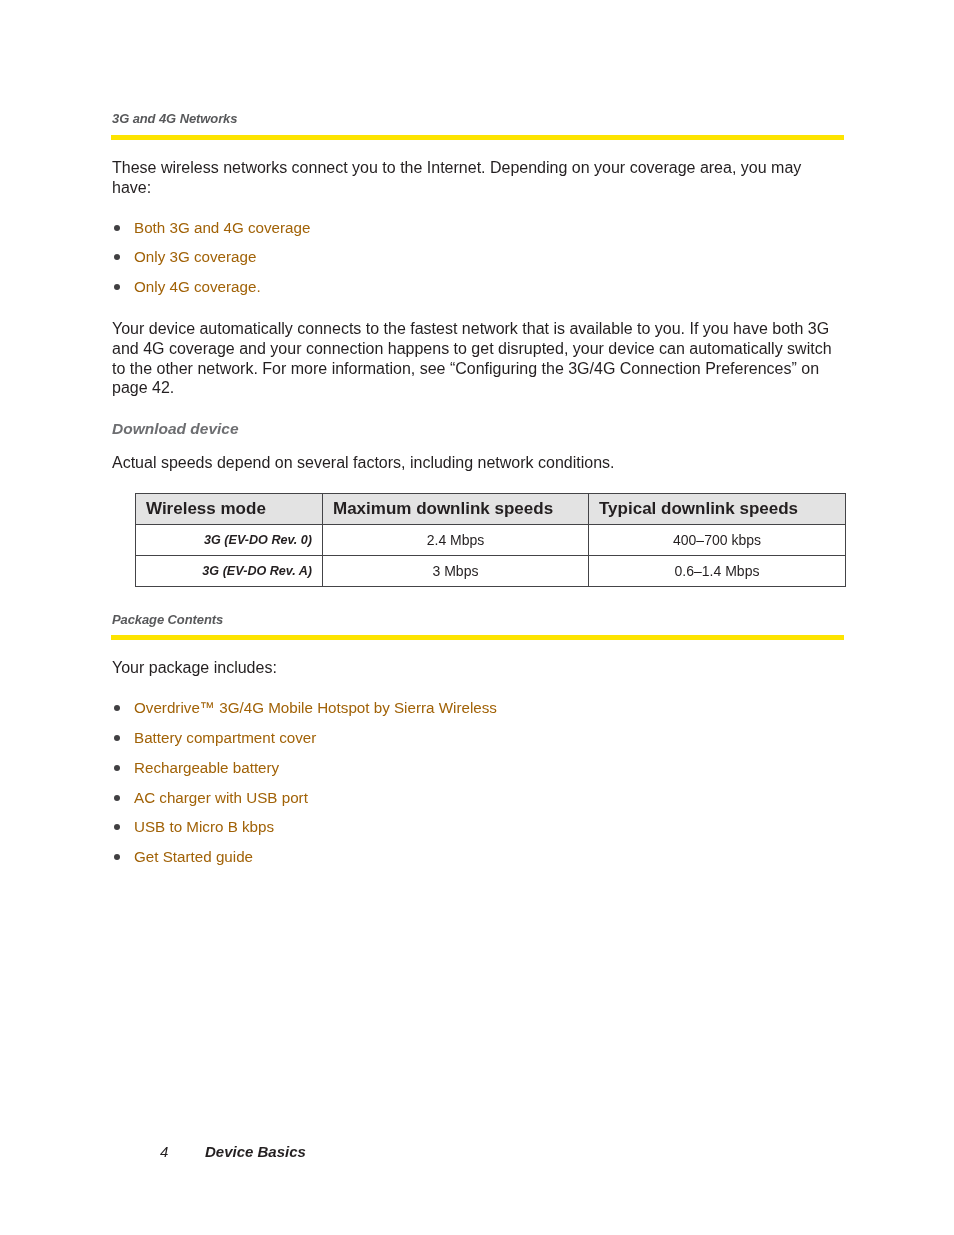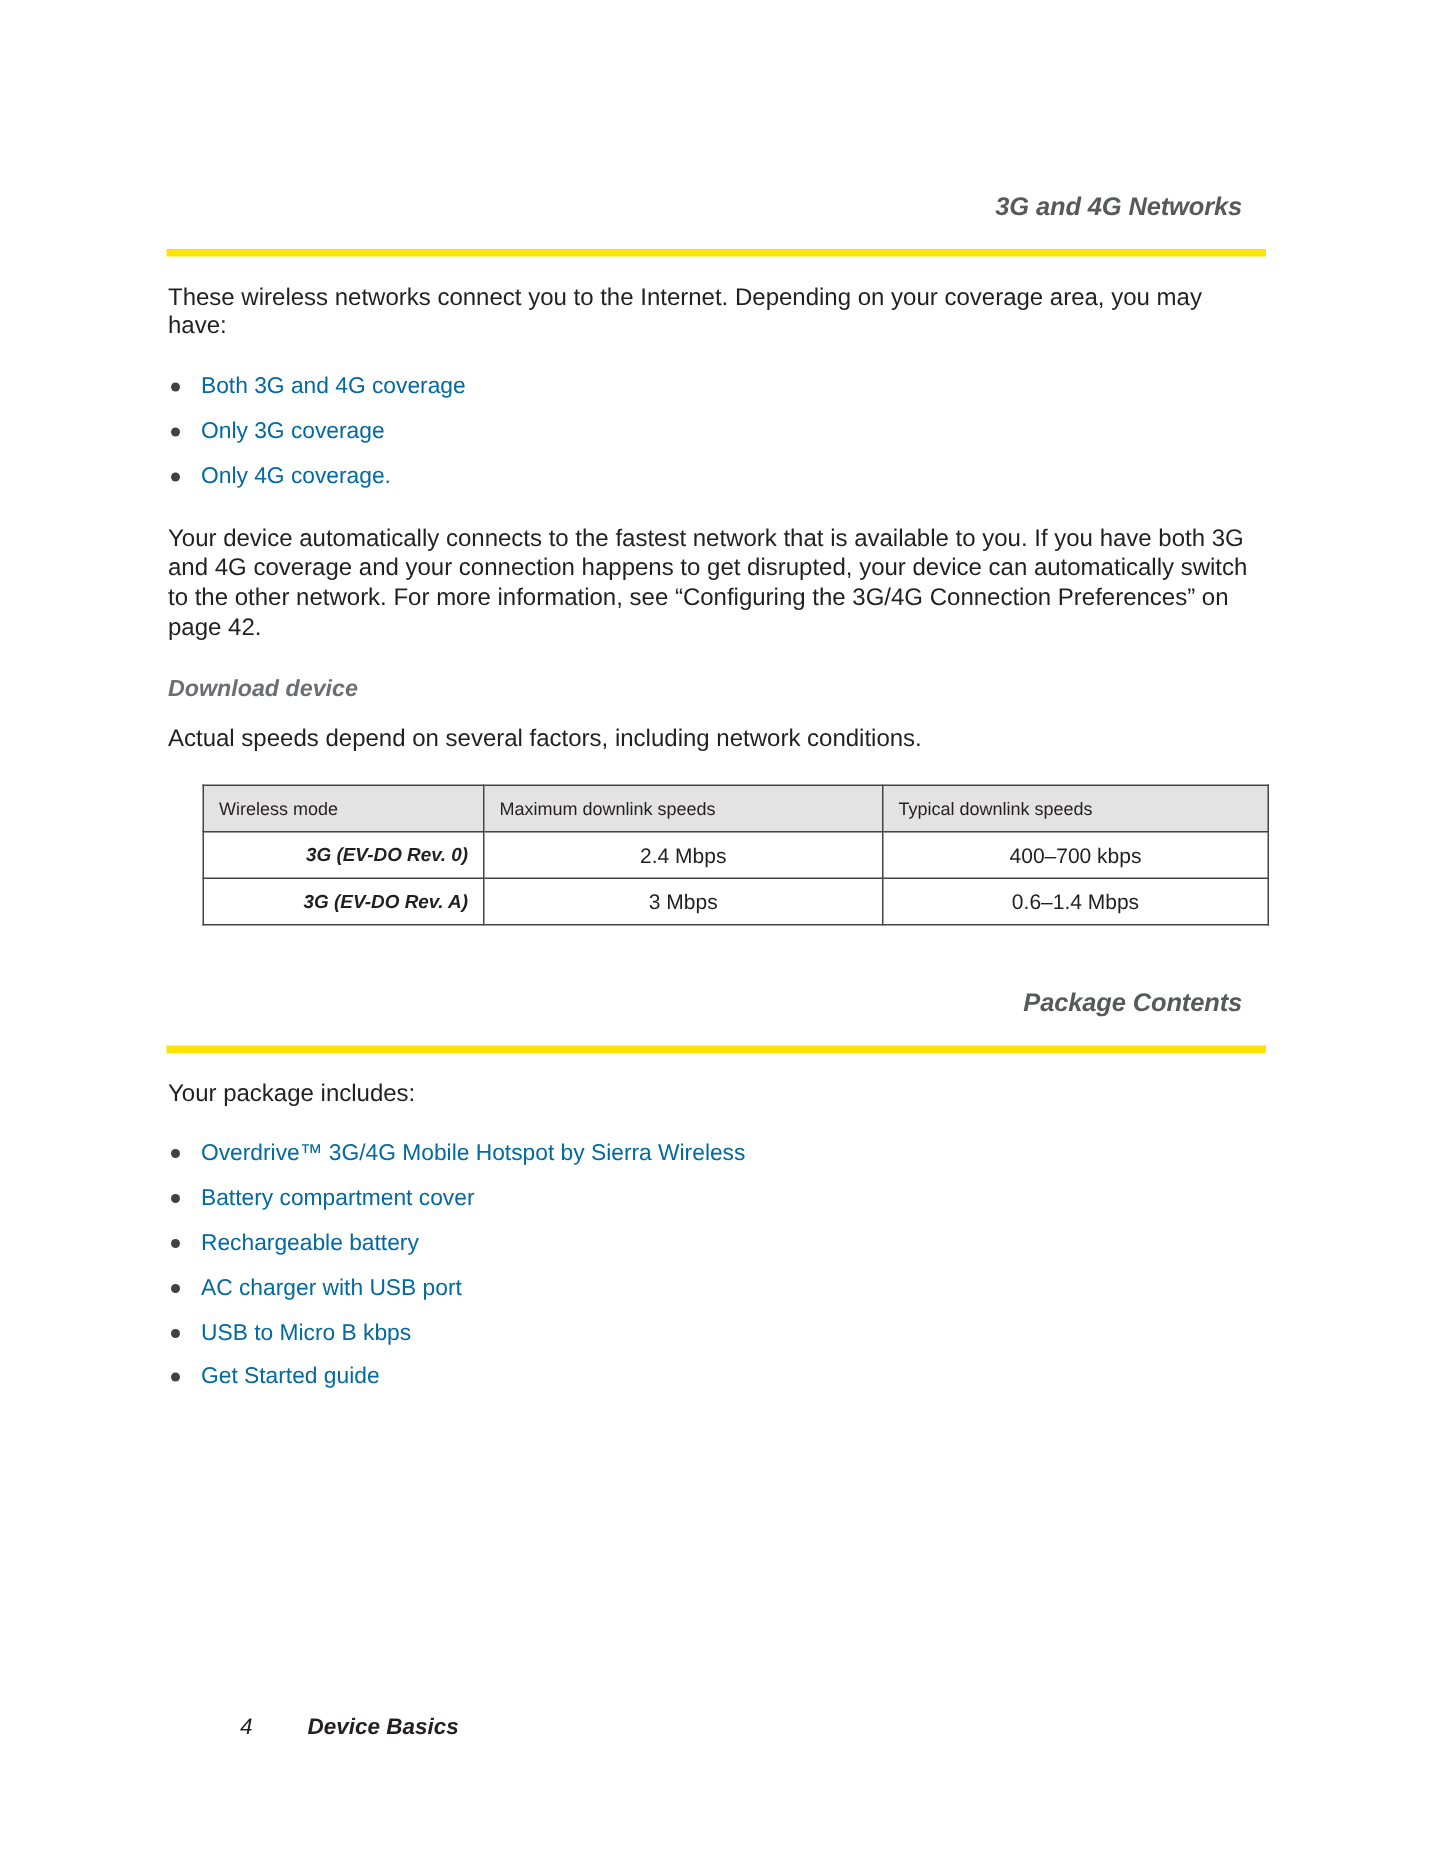--- a/index.html
+++ b/index.html
@@ -25,29 +25,28 @@
   }
   .content {
     position: absolute;
     left: 111px;
     top: 112px;
     width: 733px;
   }
 
   
   .section-head {
-    font-size: 17px;
+    font-size: 13px;
     font-style: italic;
     font-weight: bold;
     color: #58595b;
     letter-spacing: -0.1px;
     line-height: 1.15;
-    margin: 16px;
+    margin: 0;
     padding: 0 0 2px 1px;
-    text-align: right;
   }
   .section-rule {
     height: 5px;
     background: #fde400;
     width: 733px;
     margin: 6px 0 0 0;
   }
   .section-block { margin-bottom: 0; }
 
   
@@ -72,21 +71,21 @@
   
   ul.bullets {
     list-style: none;
     margin: 0;
     padding: 0;
   }
   ul.bullets li {
     position: relative;
     font-size: 15.2px;
     line-height: 19.8px;
-    color: #0369a1;
+    color: #a16207;
     padding-left: 20px;
     margin: 0 0 10px 3px;
   }
   ul.bullets li:last-child { margin-bottom: 0; }
   ul.bullets li .bullet-dot {
     position: absolute;
     left: 0;
     top: 7px;
     width: 6px;
     height: 6px;
@@ -105,22 +104,22 @@
   table.speeds td {
     border: 1.5px solid #444447;
     font-size: 13.2px;
     color: #231f20;
     height: 30px;
     padding: 0 10px;
     vertical-align: middle;
   }
   table.speeds thead th {
     background: #e3e3e3;
-    font-weight: normal;
-    font-size: 12px;
+    font-weight: bold;
+    font-size: 17px;
   }
   table.speeds thead th.col-mode { text-align: left; }
   table.speeds thead th.col-max,
   table.speeds thead th.col-typ { text-align: left; }
   table.speeds tbody td.cell-mode {
     text-align: right;
     font-weight: bold;
     font-size: 12.6px;
     font-style: italic;
   }

